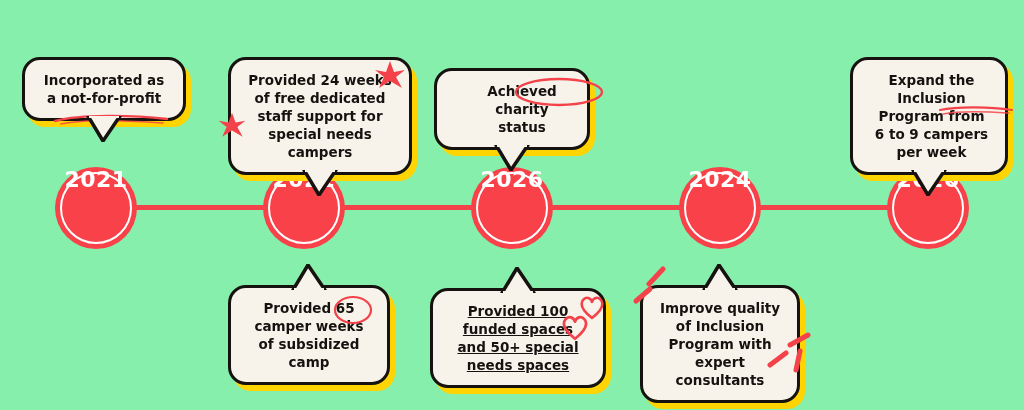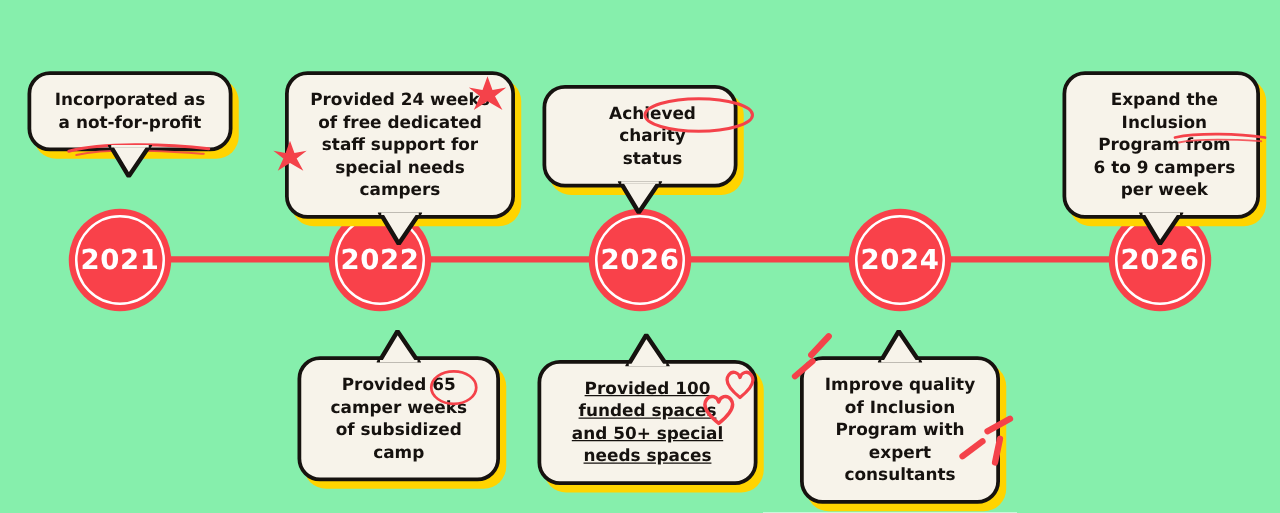--- a/index.html
+++ b/index.html
@@ -32,21 +32,21 @@
 
   
   .node {
     position: absolute;
     width: 82px;
     height: 82px;
     border-radius: 50%;
     background: #F9414A;
     transform: translate(-50%, -50%);
     display: flex;
-    align-items: center;
+    align-items: flex-start;
     justify-content: center;
   }
   .node::before {
     content: "";
     position: absolute;
     left: 5px; top: 5px; right: 5px; bottom: 5px;
     border-radius: 50%;
     border: 2.5px solid #ffffff;
   }
   .node-label {
@@ -170,21 +170,21 @@
   <div class="node" style="left:512px; top:208px;">
     <span class="node-label">2026</span>
   </div>
   <div class="node" style="left:720px; top:208px;">
     <span class="node-label">2024</span>
   </div>
   <div class="node" style="left:928px; top:208px;">
     <span class="node-label">2026</span>
   </div>
 
-  <div class="bubble" style="left:238px; top:285px; width:162px;">
+  <div class="bubble" style="left:228px; top:285px; width:162px;">
     <span class="txt">Provided 65 camper weeks of subsidized camp</span>
     <svg class="mark" style="left:100px; top:6px;" width="44" height="32" viewBox="0 0 44 32">
       <ellipse cx="22" cy="16" rx="18" ry="13" stroke="#F4424A" stroke-width="2.2" fill="none"></ellipse>
     </svg>
     <div class="tailb-wrap">
       <svg width="36" height="26" viewBox="0 0 36 26">
         <path d="M17 1 L34 26 L2 26 Z" fill="#F7F3EA" stroke="#16120F" stroke-width="3.5" stroke-linejoin="round"></path>
         <rect x="3" y="24" width="30" height="8" fill="#F7F3EA"></rect>
       </svg>
     </div>

